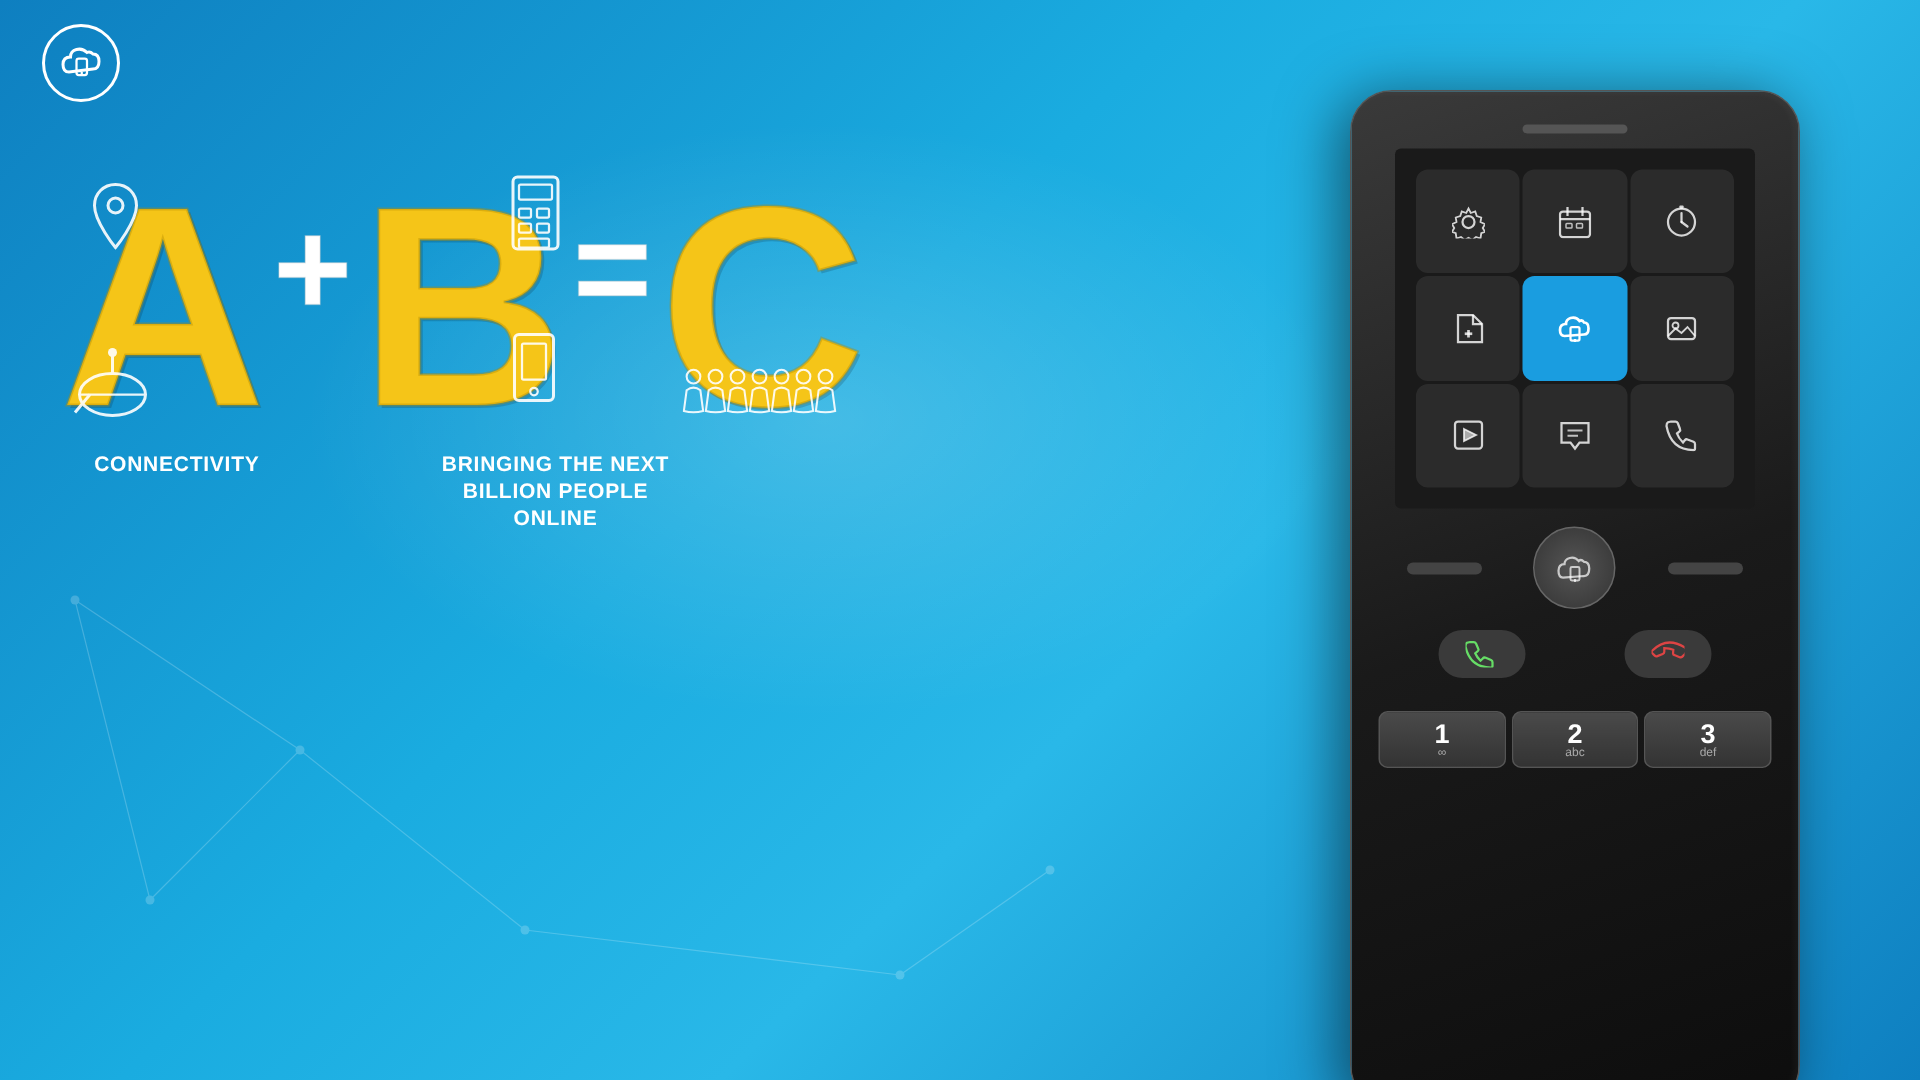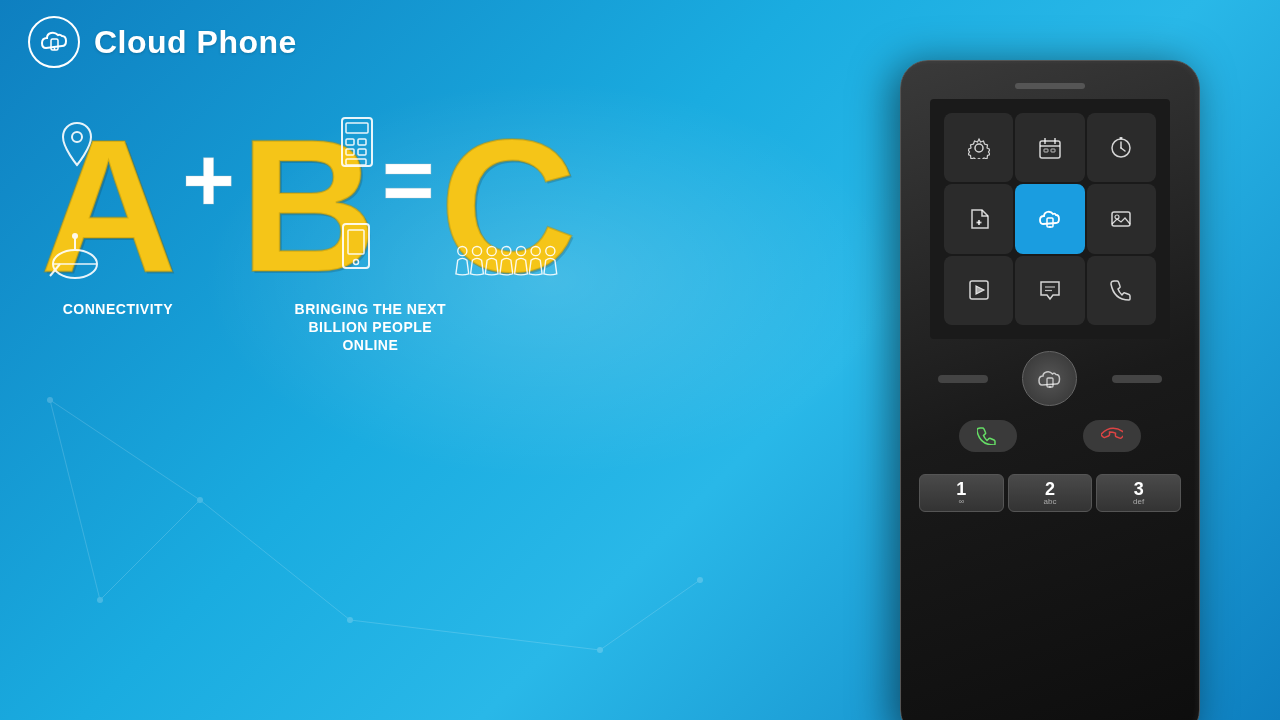--- a/index.html
+++ b/index.html
@@ -324,21 +324,20 @@
 </div>
 
 <div class="header">
   <div class="logo-circle">
     <svg width="32" height="32" viewBox="0 0 32 32">
       <path d="M8 22 Q4 22 4 17 Q4 12 9 12 Q9 8 13 7 Q17 6 20 9 Q22 8 24 10 Q28 10 28 15 Q28 20 24 20 Z" fill="none" stroke="white" stroke-width="2"></path>
       <rect x="13" y="13" width="7" height="11" rx="1.5" fill="none" stroke="white" stroke-width="1.5"></rect>
       <line x1="16.5" y1="22" x2="16.5" y2="24" stroke="white" stroke-width="1.5"></line>
     </svg>
   </div>
-  <span class="brand-title">Cloud Phone</span>
 </div>
 
 <div class="main-content">
 
   <div class="equation">
 
     <div class="letter-a-container">
       <span class="big-letter" style="font-size:190px; color:#f5c518; font-family:'Impact','Arial Black',sans-serif; display:block; position:relative; -webkit-text-stroke:2px rgba(180,140,0,0.4);">A</span>
 
       <span class="icon-overlay" style="bottom:10px; left:5px; font-size:40px; position:absolute;">

